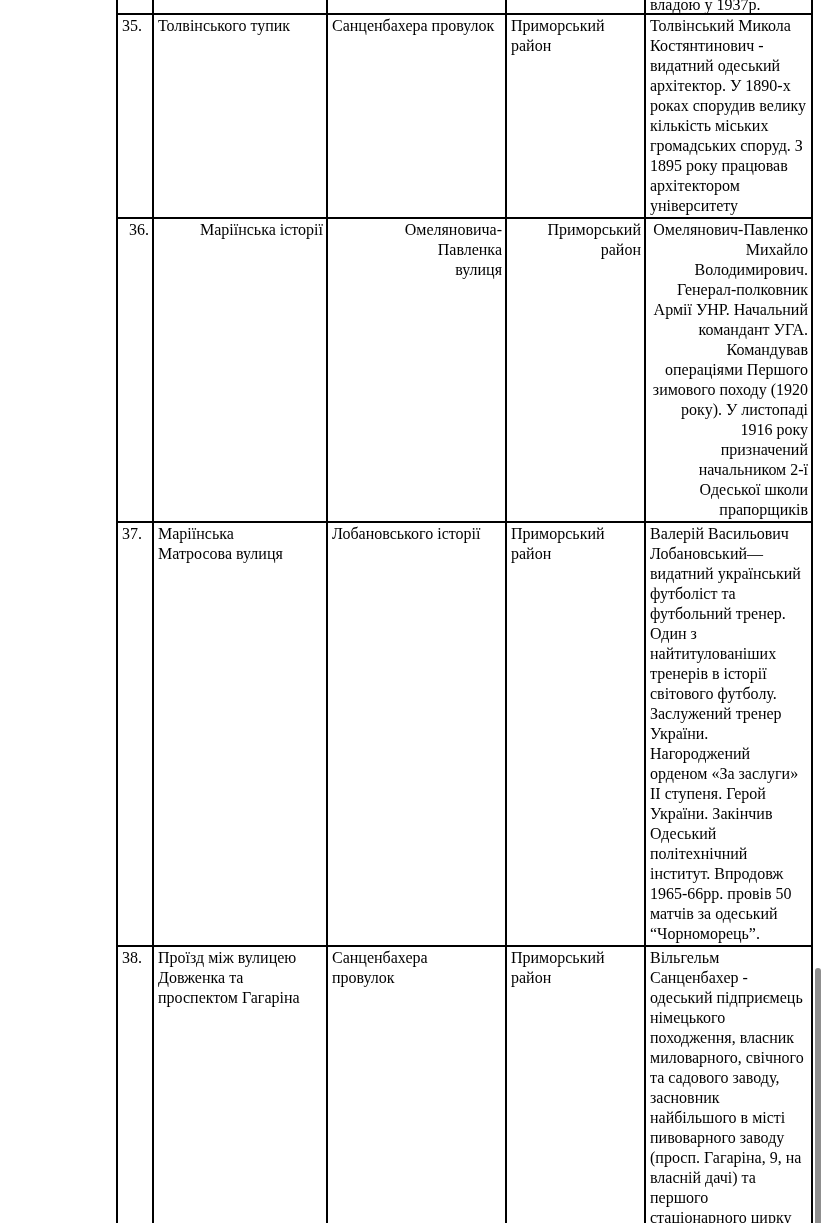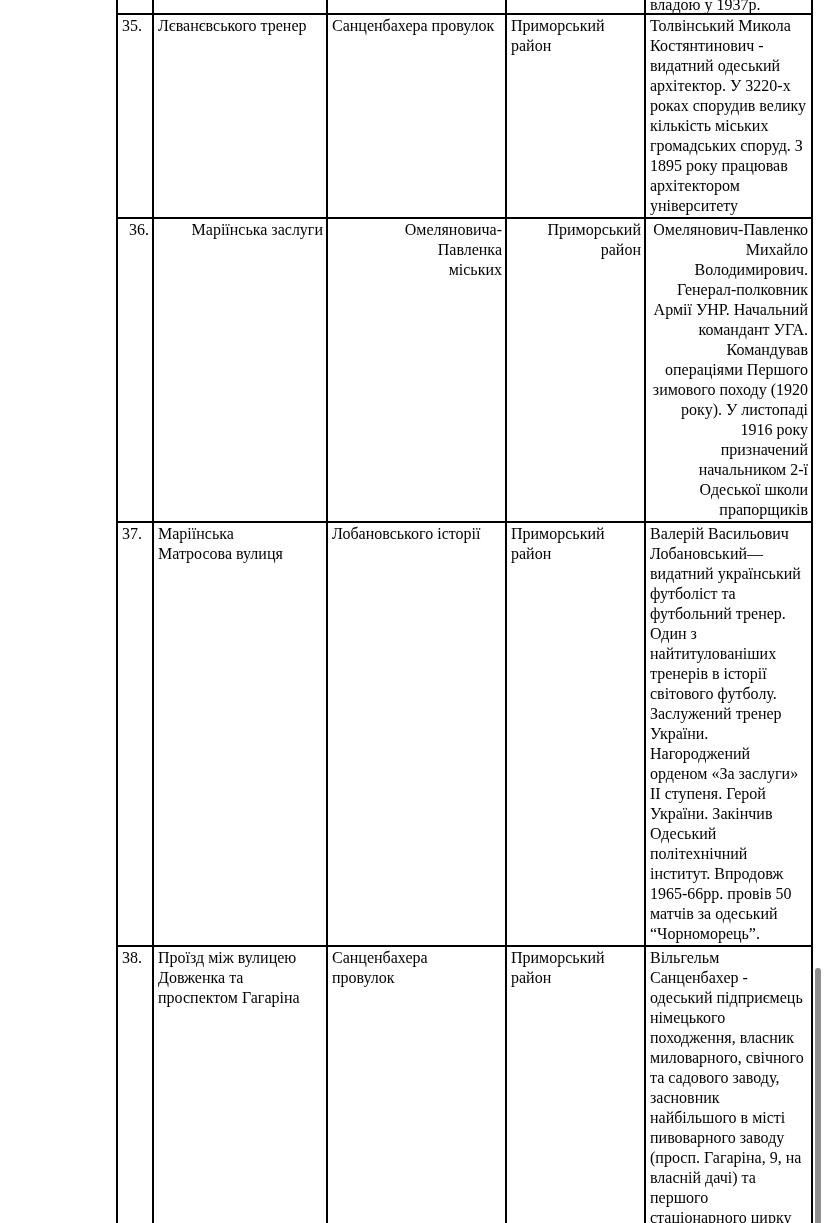--- a/index.html
+++ b/index.html
@@ -77,32 +77,32 @@
       <tr class="partial">
         <td class="c-num"></td>
         <td class="c-new"></td>
         <td class="c-old"></td>
         <td class="c-dist"></td>
         <td class="c-desc">владою у 1937р.</td>
       </tr>
 
       <tr class="r0">
         <td class="c-num">35.</td>
-        <td class="c-new">Лєванєвського тренер</td>
+        <td class="c-new">Толвінського тупик</td>
         <td class="c-old">Санценбахера провулок</td>
         <td class="c-dist">Приморський район</td>
-        <td class="c-desc">Толвінський Микола Костянтинович - видатний одеський архітектор. У 3220-х роках спорудив велику кількість міських громадських споруд. З 1895 року працював архітектором університету</td>
+        <td class="c-desc">Толвінський Микола Костянтинович - видатний одеський архітектор. У 1890-х роках спорудив велику кількість міських громадських споруд. З 1895 року працював архітектором університету</td>
       </tr>
 
       <tr class="r1">
         <td class="c-num">36.</td>
-        <td class="c-new">Маріїнська заслуги</td>
+        <td class="c-new">Маріїнська історії</td>
         <td class="c-old">Омеляновича-
 Павленка
-міських</td>
+вулиця</td>
         <td class="c-dist">Приморський район</td>
         <td class="c-desc">Омелянович-Павленко Михайло Володимирович. Генерал-полковник Армії УНР. Начальний командант УГА. Командував операціями Першого зимового походу (1920 року). У листопаді 1916 року призначений начальником 2-ї Одеської школи прапорщиків</td>
       </tr>
 
       <tr class="r2">
         <td class="c-num">37.</td>
         <td class="c-new">Маріїнська
 Матросова вулиця</td>
         <td class="c-old">Лобановського історії</td>
         <td class="c-dist">Приморський район</td>

